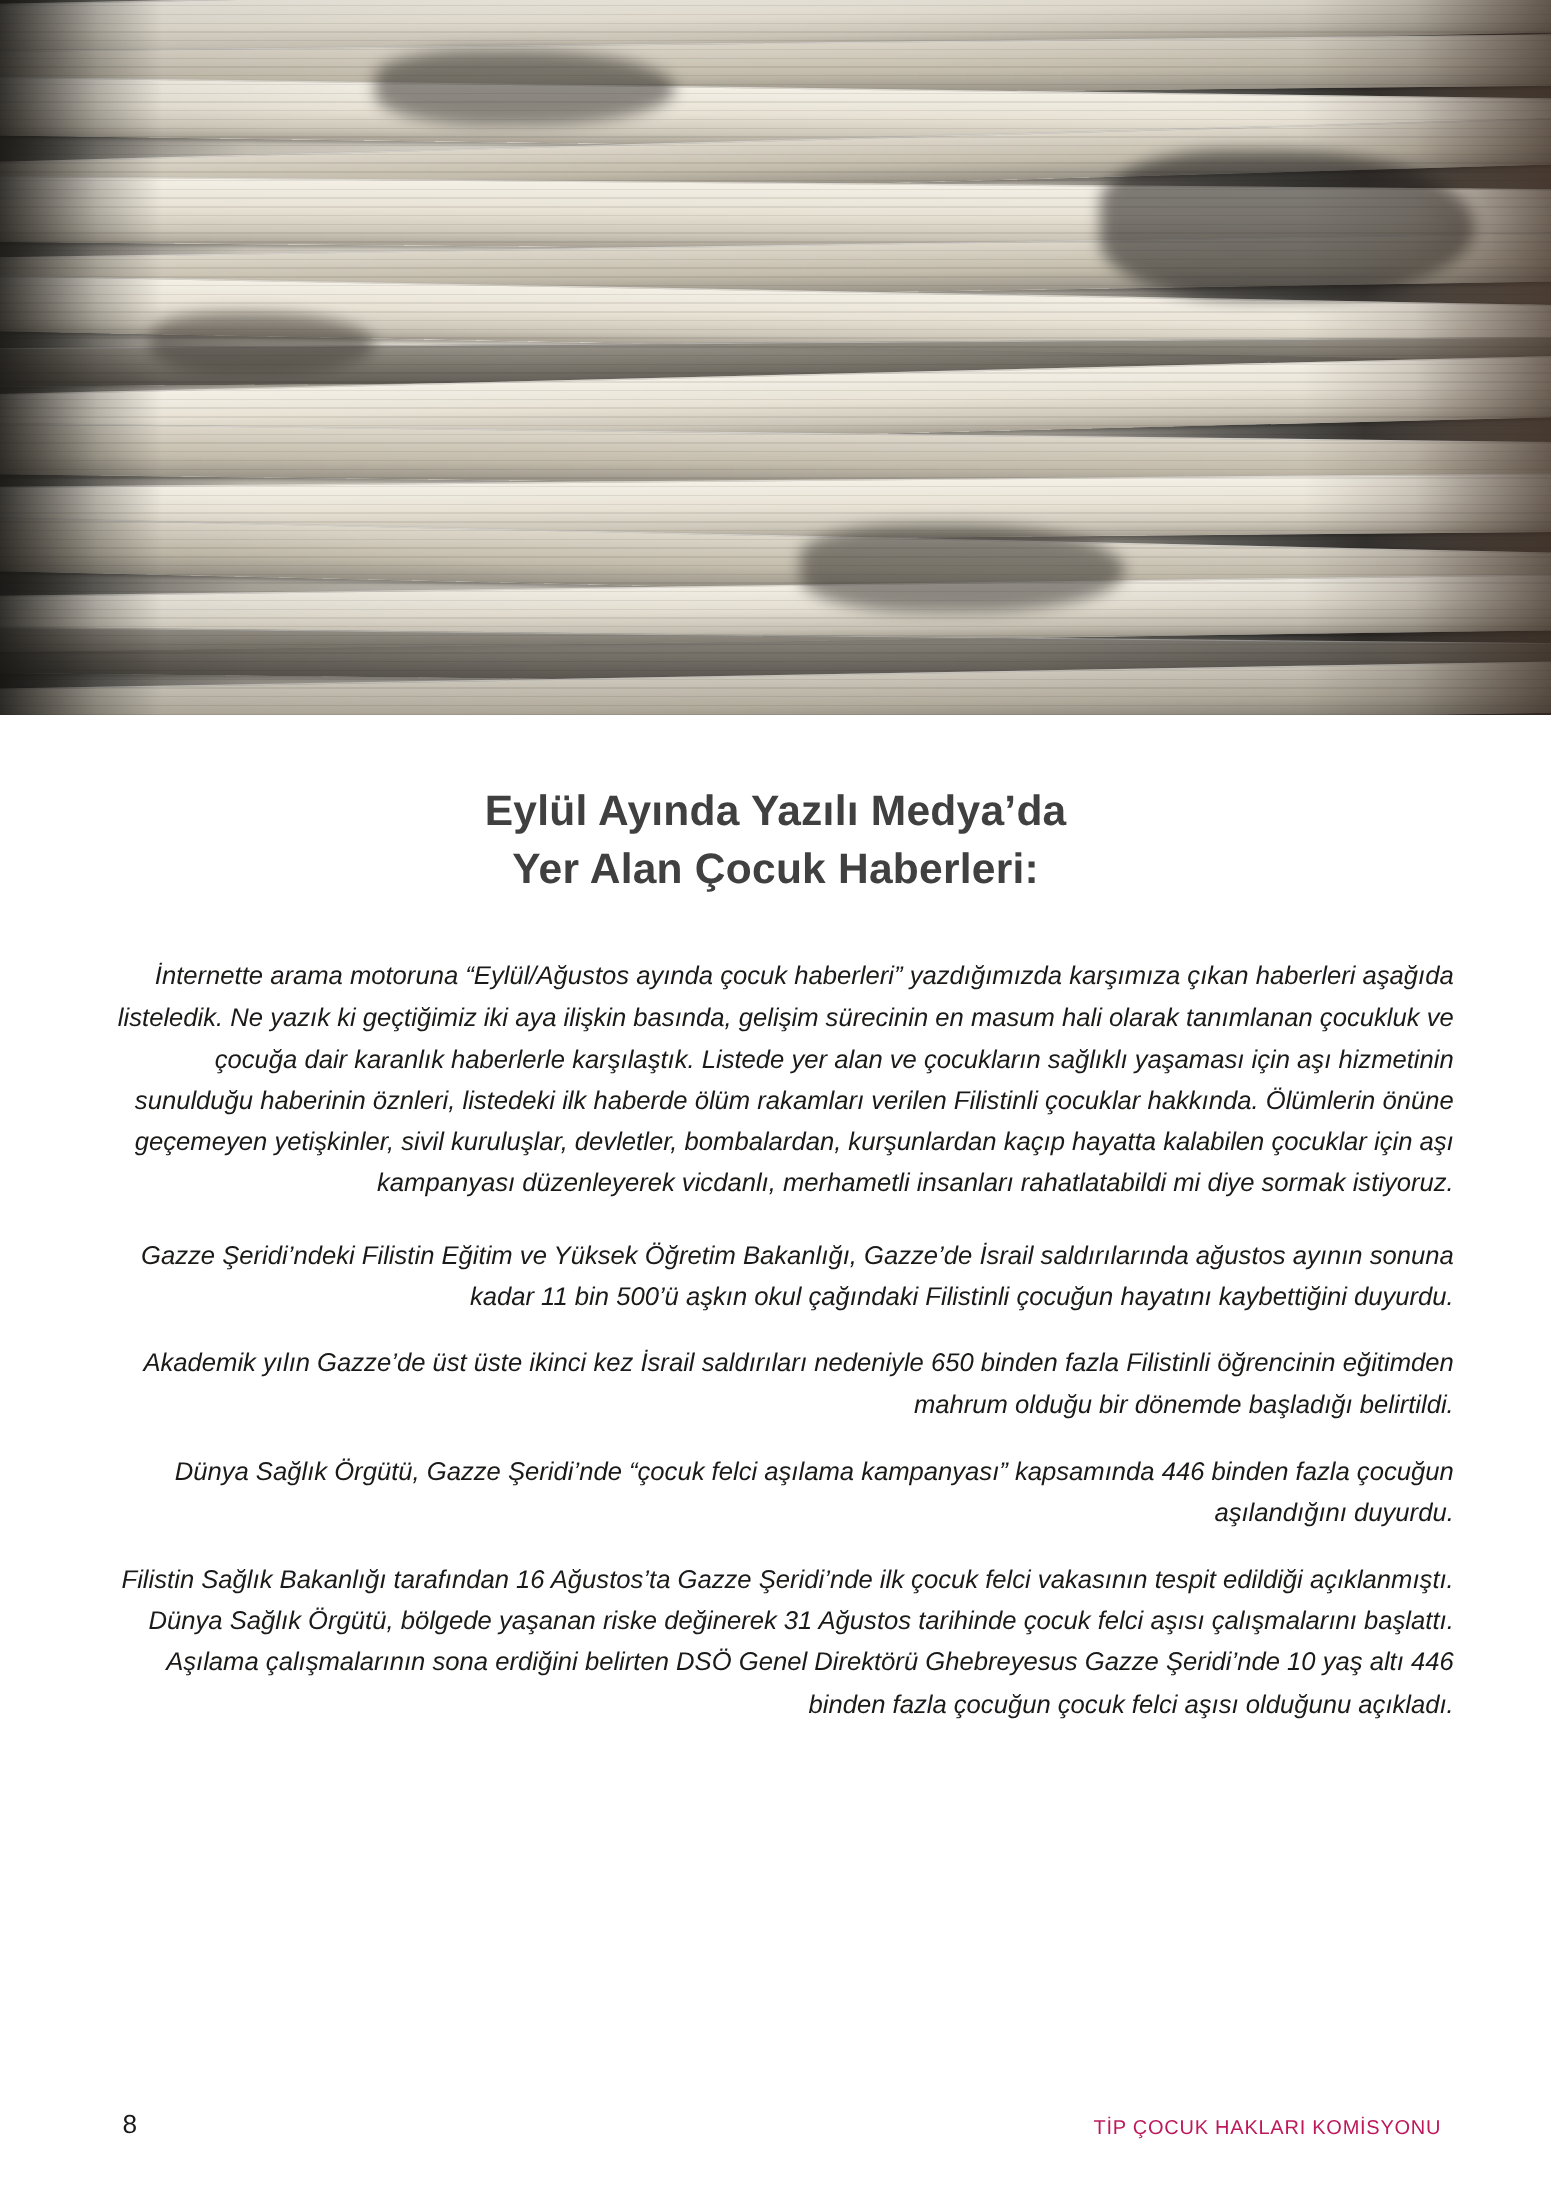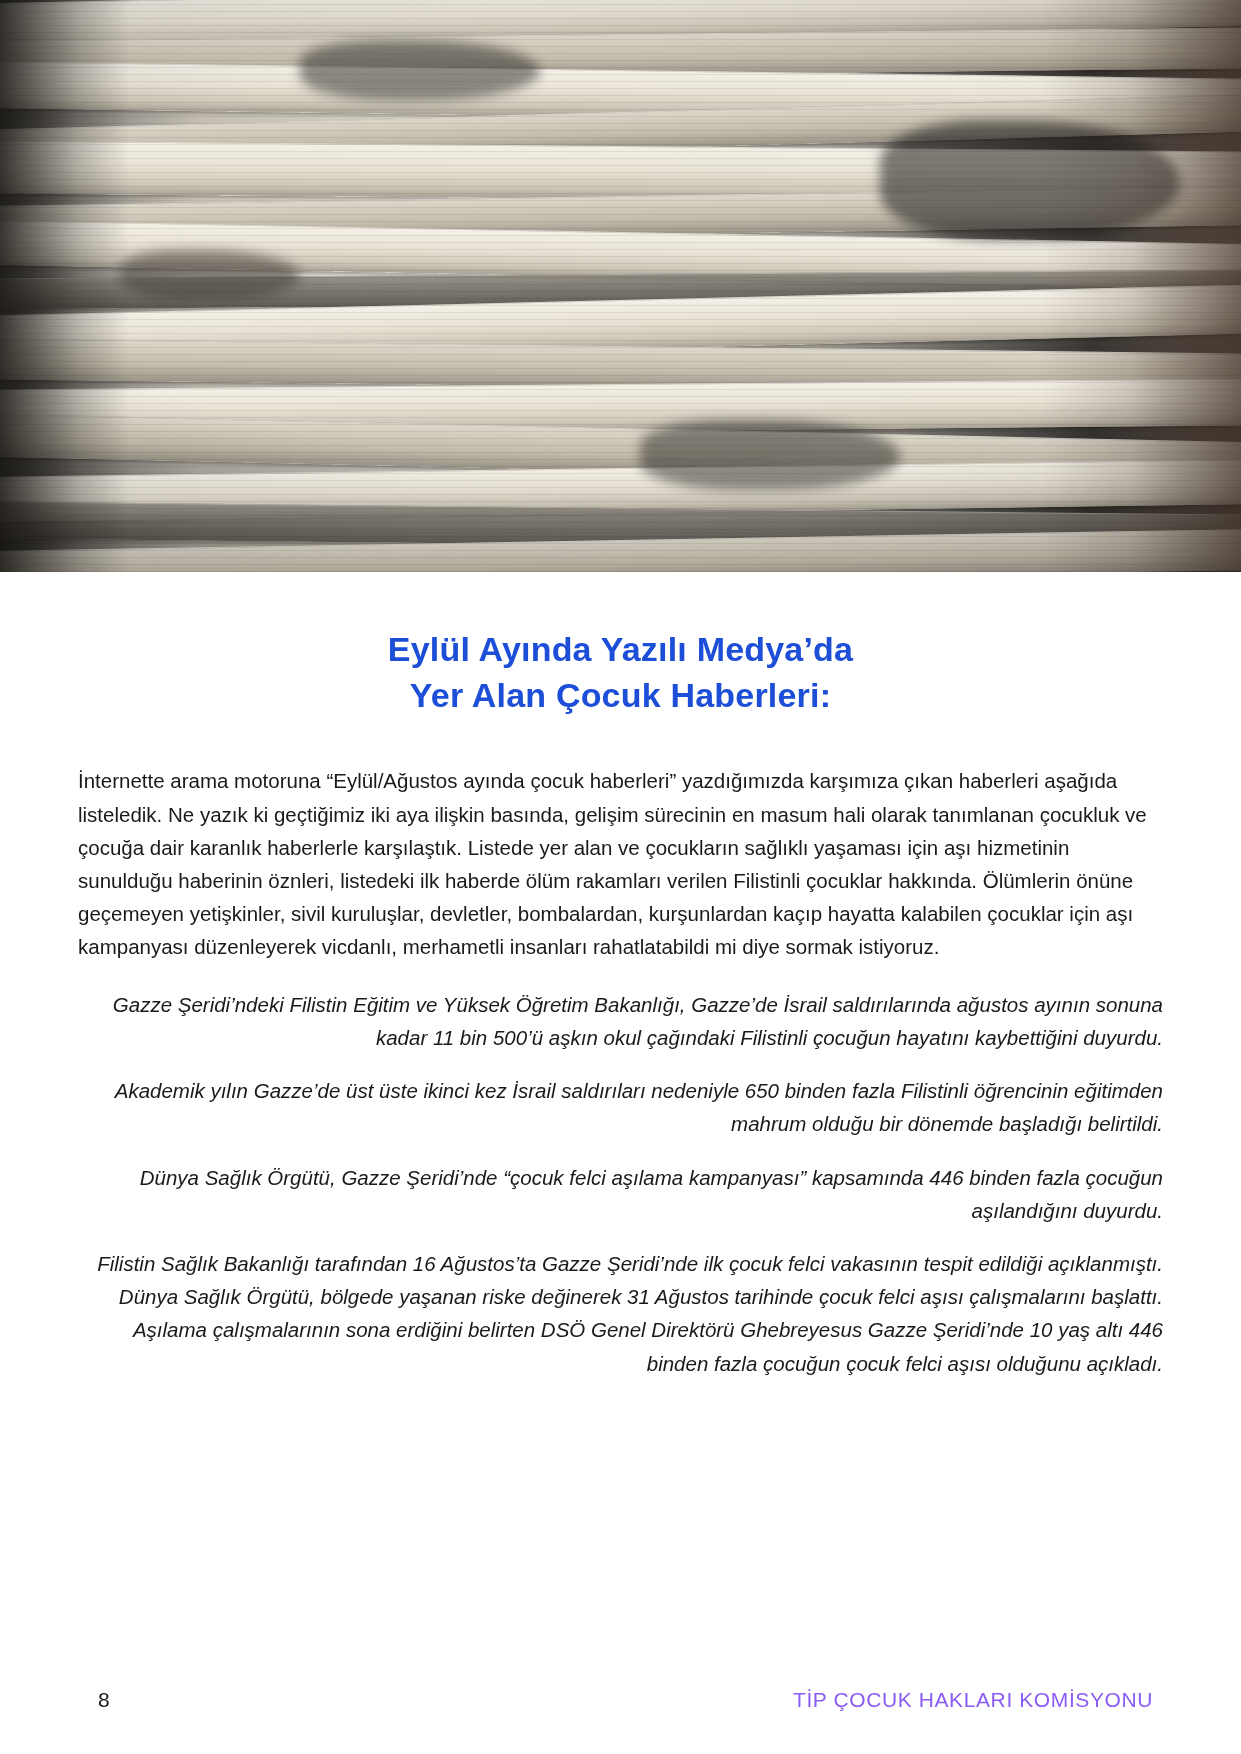--- a/index.html
+++ b/index.html
@@ -79,30 +79,31 @@
   .page {
     padding: 54px 78px 0 78px;
     box-sizing: border-box;
   }
   .title {
     text-align: center;
     font-size: 34px;
     font-weight: bold;
     line-height: 1.36;
     letter-spacing: .2px;
-    color: #1d4ed8;
+    color: #404040;
     margin: 0 0 46px 0;
     white-space: pre-line;
   }
   .intro {
     font-size: 20.5px;
     line-height: 1.62;
     color: #1b1a19;
     margin: 0 0 24px 0;
-    text-align: left;
+    text-align: right;
+    font-style: italic;
   }
   .src-head {
     font-size: 20px;
     font-weight: bold;
     font-style: italic;
     color: #111;
     margin: 0 0 16px 0;
   }
   .src-para {
     font-size: 20.5px;
@@ -126,22 +127,22 @@
     align-items: flex-end;
     justify-content: space-between;
   }
   .page-number {
     font-size: 21px;
     color: #1b1a19;
     letter-spacing: .5px;
     margin-left: 20px;
   }
   .footer-org {
-    font-size: 21px;
-    color: #8b5cf6;
+    font-size: 16px;
+    color: #be185d;
     letter-spacing: .6px;
     margin-right: 10px;
     margin-top: 17px;
   }
 </style>
 </head>
 <body>
 
 <div class="hero">
   <div class="hero-base"></div>

